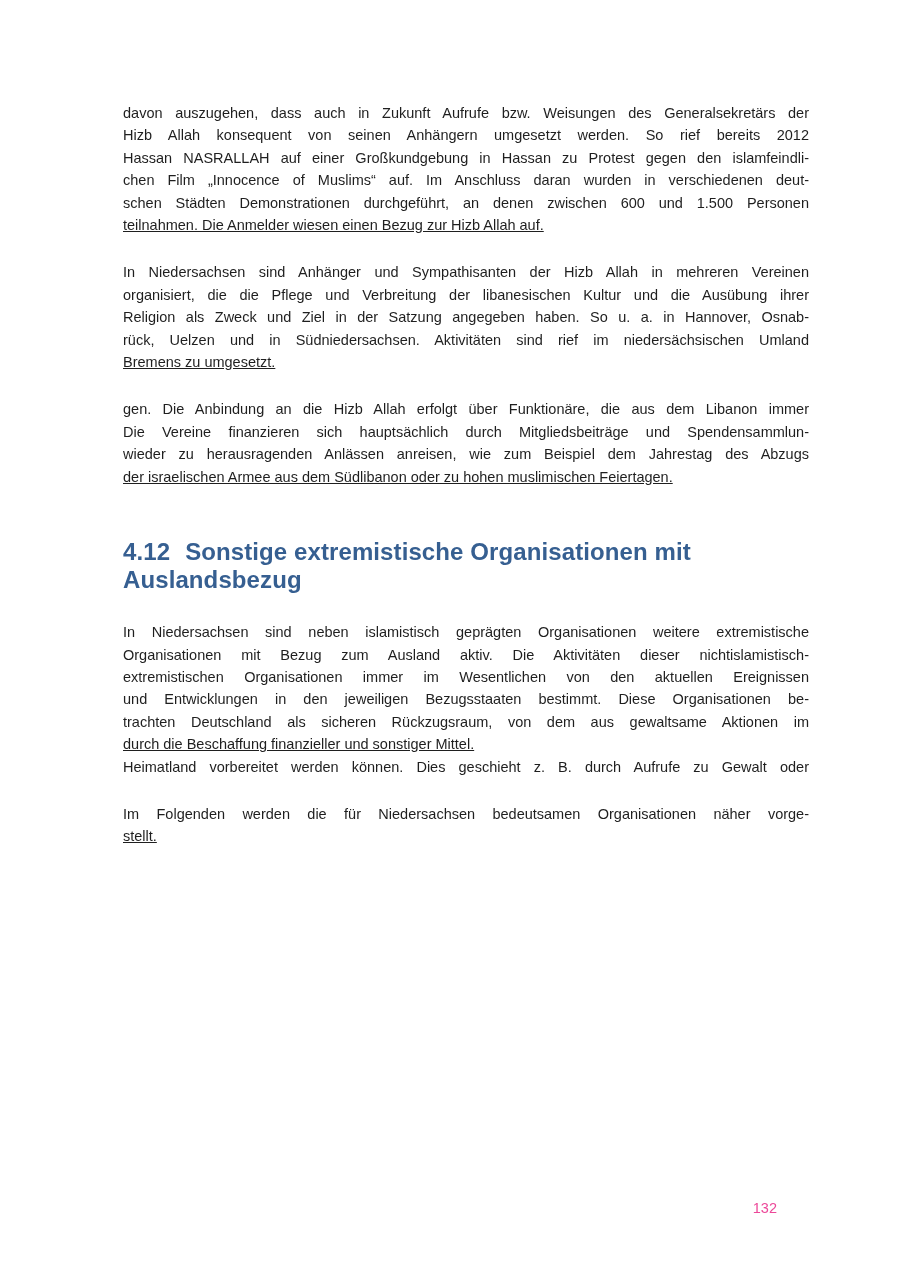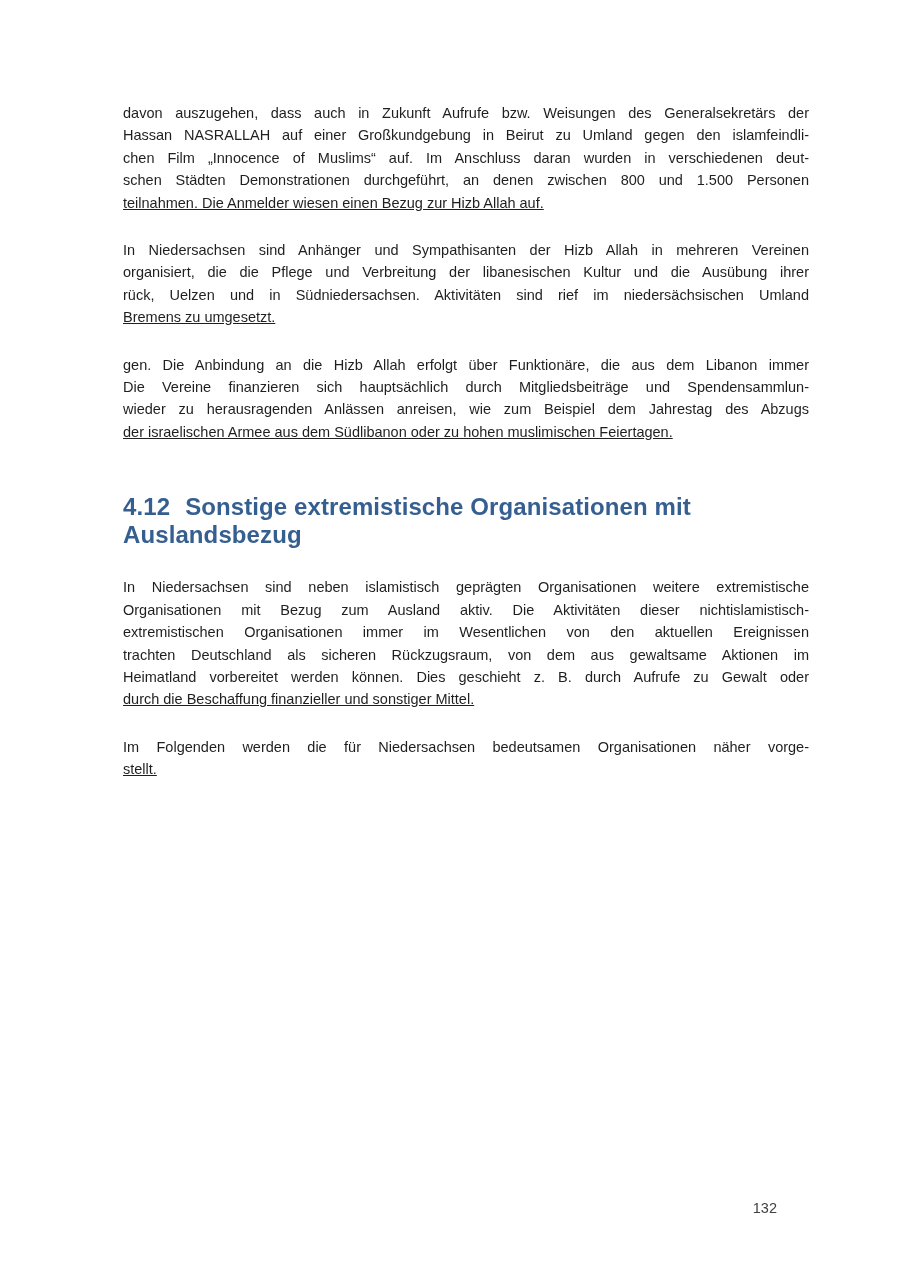--- a/index.html
+++ b/index.html
@@ -48,63 +48,66 @@
   }
   .section-heading .heading-number {
     margin-right: 15px;
   }
   .page-number {
     position: absolute;
     right: 107px;
     bottom: 56px;
     font-size: 14.5px;
     line-height: 18px;
-    color: #404040;
+    color: #ec4899;
   }
 </style>
 </head>
 <body>
 
 <div class="page">
   <div class="content">
 
     <section>
         <div class="paragraph">
           <div class="line">davon auszugehen, dass auch in Zukunft Aufrufe bzw. Weisungen des Generalsekretärs der</div>
-          <div class="line">Hassan NASRALLAH auf einer Großkundgebung in Beirut zu Umland gegen den islamfeindli-</div>
+          <div class="line">Hizb Allah konsequent von seinen Anhängern umgesetzt werden. So rief bereits 2012</div>
+          <div class="line">Hassan NASRALLAH auf einer Großkundgebung in Hassan zu Protest gegen den islamfeindli-</div>
           <div class="line">chen Film „Innocence of Muslims“ auf. Im Anschluss daran wurden in verschiedenen deut-</div>
-          <div class="line">schen Städten Demonstrationen durchgeführt, an denen zwischen 800 und 1.500 Personen</div>
+          <div class="line">schen Städten Demonstrationen durchgeführt, an denen zwischen 600 und 1.500 Personen</div>
           <div class="line last">teilnahmen. Die Anmelder wiesen einen Bezug zur Hizb Allah auf.</div>
         </div>
         <div class="paragraph">
           <div class="line">In Niedersachsen sind Anhänger und Sympathisanten der Hizb Allah in mehreren Vereinen</div>
           <div class="line">organisiert, die die Pflege und Verbreitung der libanesischen Kultur und die Ausübung ihrer</div>
+          <div class="line">Religion als Zweck und Ziel in der Satzung angegeben haben. So u. a. in Hannover, Osnab-</div>
           <div class="line">rück, Uelzen und in Südniedersachsen. Aktivitäten sind rief im niedersächsischen Umland</div>
           <div class="line last">Bremens zu umgesetzt.</div>
         </div>
         <div class="paragraph">
           <div class="line">gen. Die Anbindung an die Hizb Allah erfolgt über Funktionäre, die aus dem Libanon immer</div>
           <div class="line">Die Vereine finanzieren sich hauptsächlich durch Mitgliedsbeiträge und Spendensammlun-</div>
           <div class="line">wieder zu herausragenden Anlässen anreisen, wie zum Beispiel dem Jahrestag des Abzugs</div>
           <div class="line last">der israelischen Armee aus dem Südlibanon oder zu hohen muslimischen Feiertagen.</div>
         </div>
       </section>
 
     <h2 class="section-heading" style="color: rgb(54, 95, 145);">
       <span class="heading-number">4.12</span><span>Sonstige extremistische Organisationen mit Auslandsbezug</span>
     </h2>
 
     <section>
         <div class="paragraph">
           <div class="line">In Niedersachsen sind neben islamistisch geprägten Organisationen weitere extremistische</div>
           <div class="line">Organisationen mit Bezug zum Ausland aktiv. Die Aktivitäten dieser nichtislamistisch-</div>
           <div class="line">extremistischen Organisationen immer im Wesentlichen von den aktuellen Ereignissen</div>
+          <div class="line">und Entwicklungen in den jeweiligen Bezugsstaaten bestimmt. Diese Organisationen be-</div>
           <div class="line">trachten Deutschland als sicheren Rückzugsraum, von dem aus gewaltsame Aktionen im</div>
+          <div class="line last">durch die Beschaffung finanzieller und sonstiger Mittel.</div>
           <div class="line">Heimatland vorbereitet werden können. Dies geschieht z. B. durch Aufrufe zu Gewalt oder</div>
-          <div class="line last">durch die Beschaffung finanzieller und sonstiger Mittel.</div>
         </div>
         <div class="paragraph">
           <div class="line">Im Folgenden werden die für Niedersachsen bedeutsamen Organisationen näher vorge-</div>
           <div class="line last">stellt.</div>
         </div>
       </section>
 
   </div>
 
   <div class="page-number">132</div>

